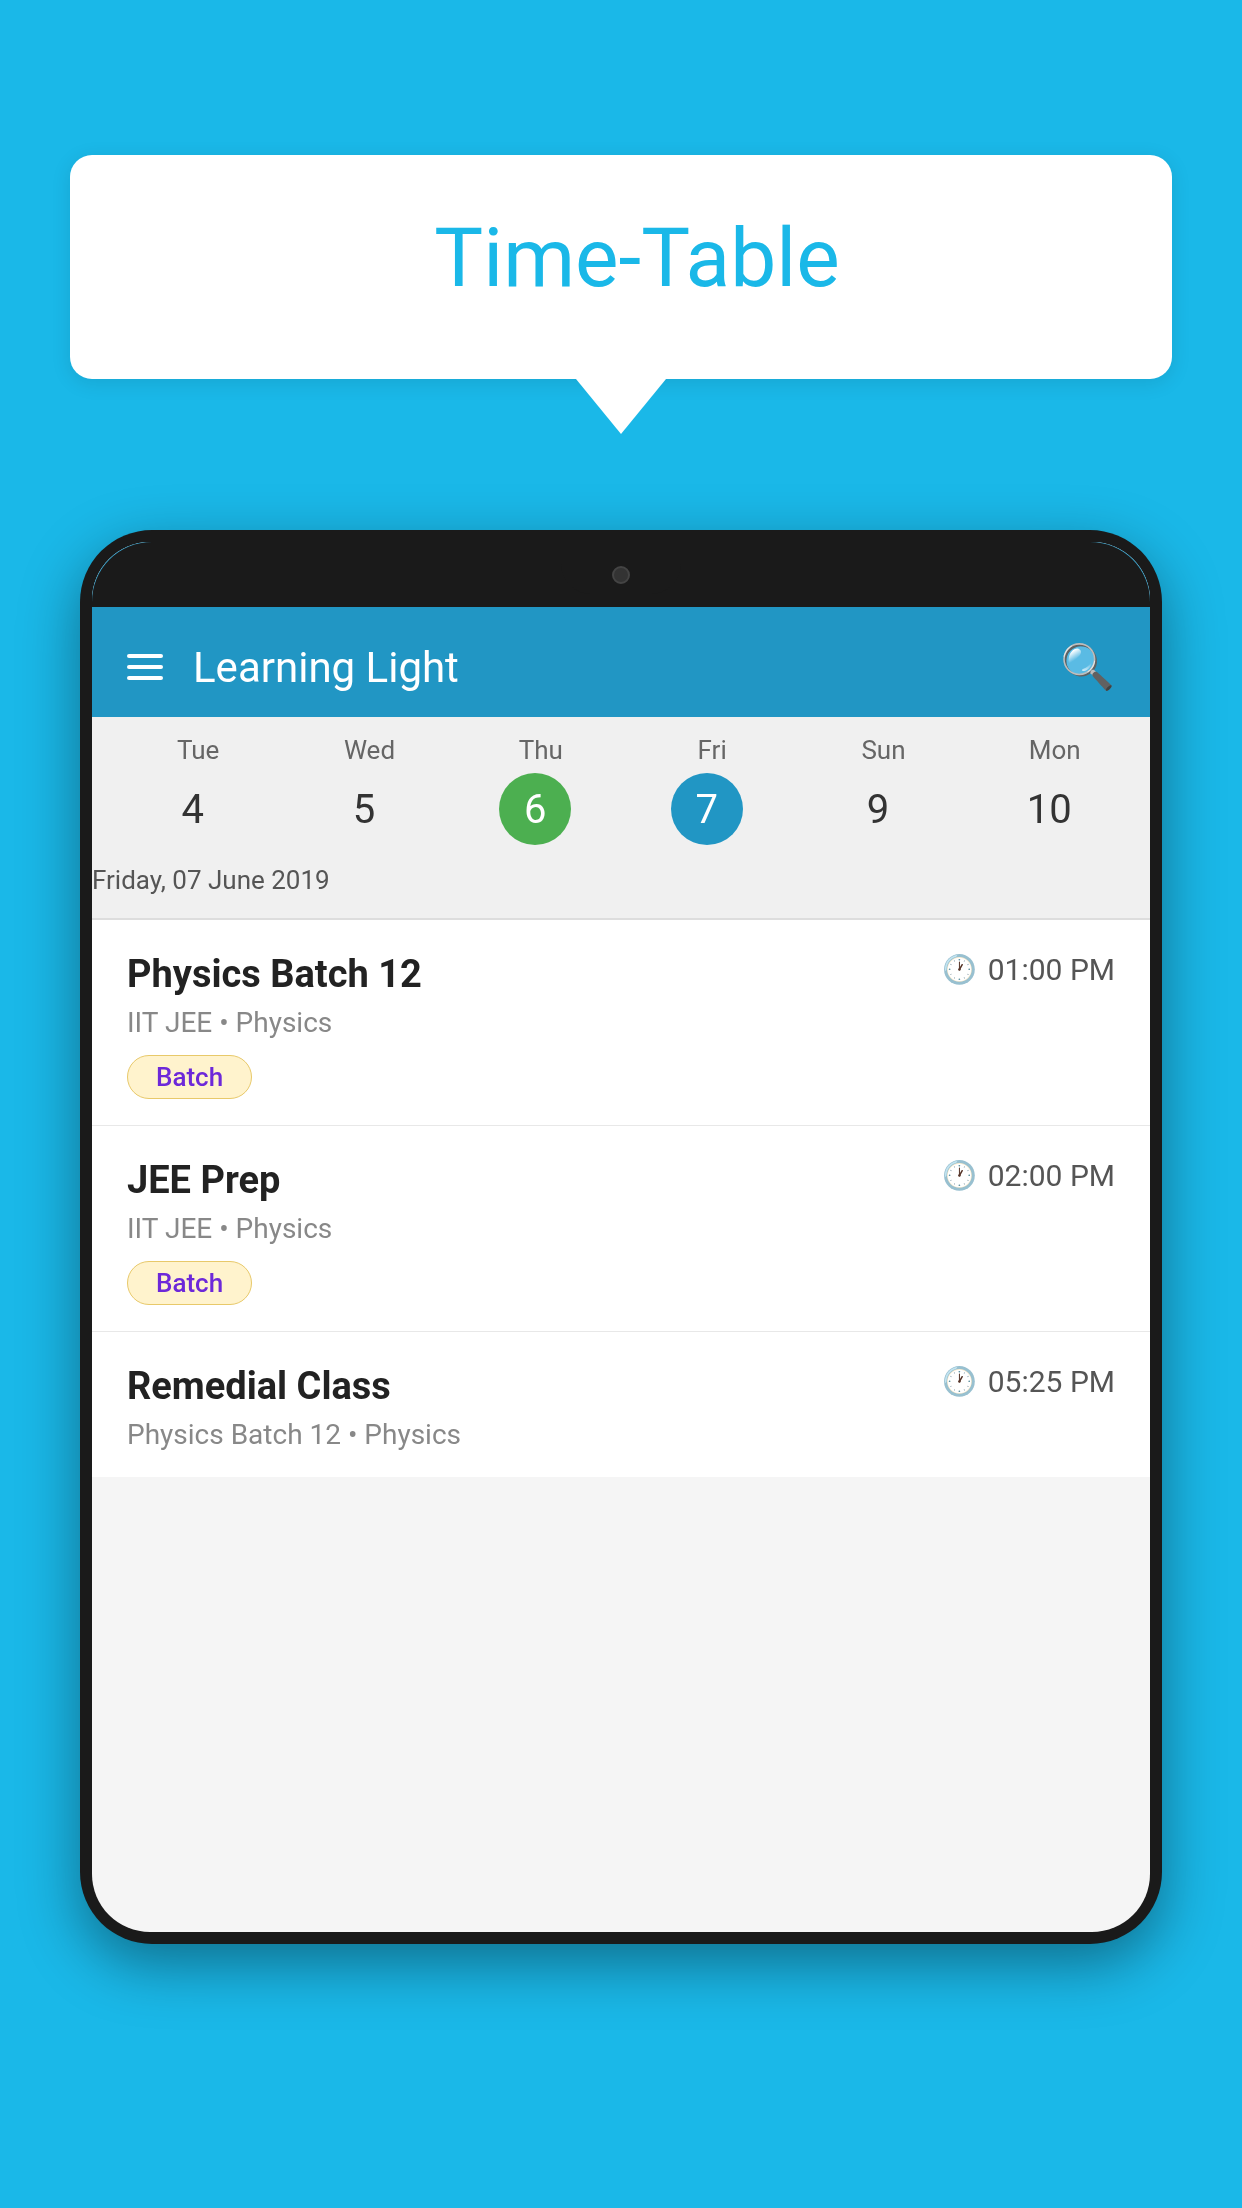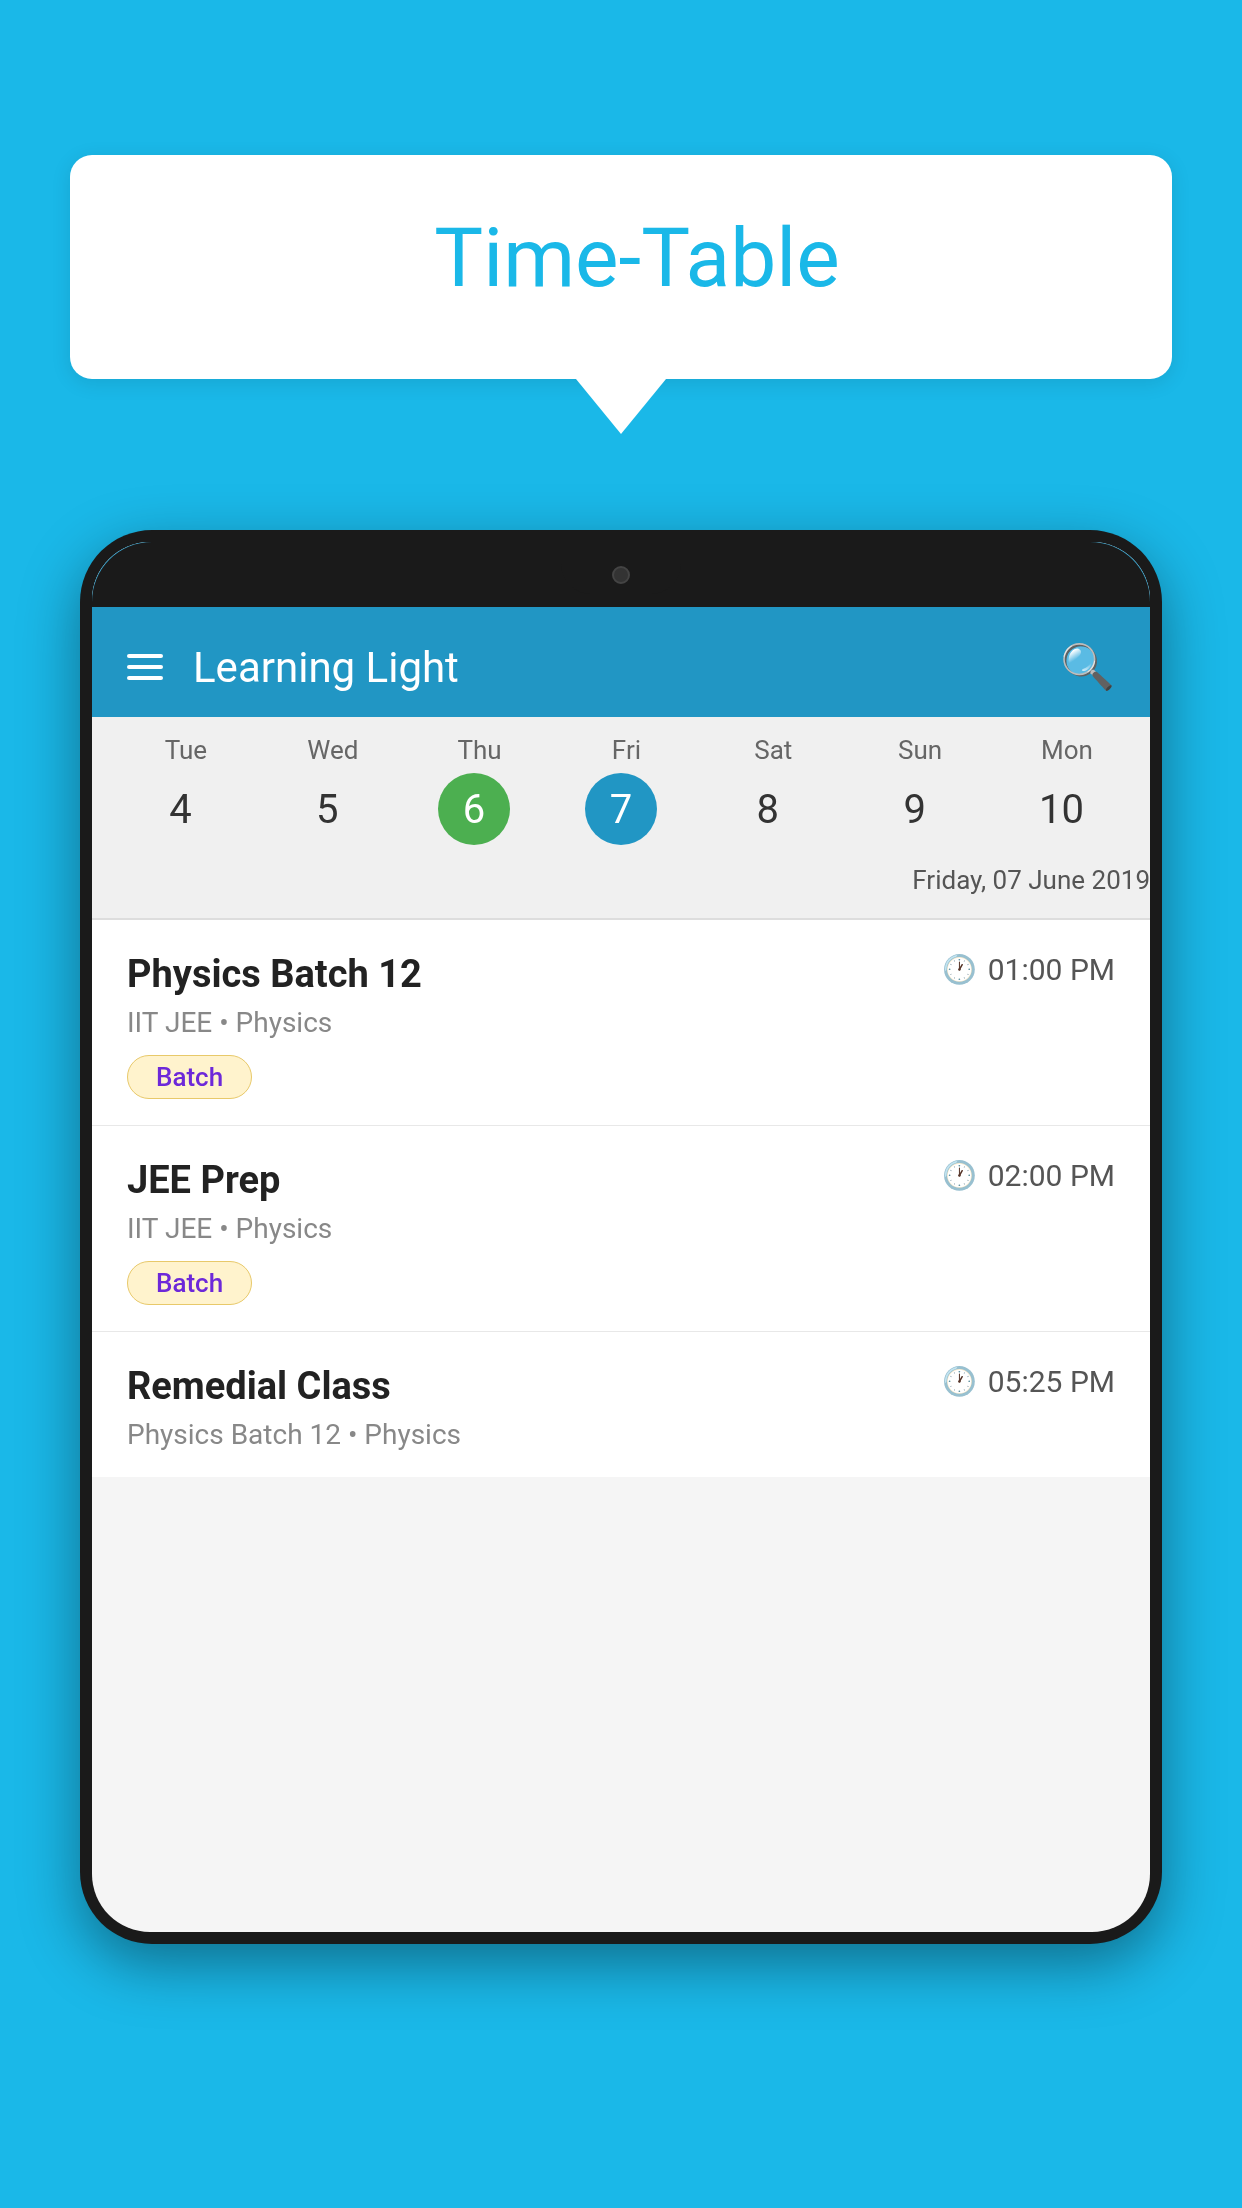--- a/index.html
+++ b/index.html
@@ -224,21 +224,21 @@
       background: #4caf50;
       color: white;
     }
 
     .day-number.selected {
       background: #2196C4;
       color: white;
     }
 
     .selected-date-label {
-      text-align: right;
+      text-align: left;
       font-size: 26px;
       color: #555;
       padding: 10px 0 15px 0;
       background: #f0f0f0;
     }
 
     
     .divider {
       height: 2px;
       background: #ddd;
@@ -351,24 +351,20 @@
               <div class="day-name">Wed</div>
               <div class="day-number">5</div>
             </div>
             <div class="day-item">
               <div class="day-name">Thu</div>
               <div class="day-number today">6</div>
             </div>
             <div class="day-item">
               <div class="day-name">Fri</div>
               <div class="day-number selected">7</div>
-            </div>
-            <div class="day-item">
-              <div class="day-name">Sat</div>
-              <div class="day-number">8</div>
             </div>
             <div class="day-item">
               <div class="day-name">Sun</div>
               <div class="day-number">9</div>
             </div>
             <div class="day-item">
               <div class="day-name">Mon</div>
               <div class="day-number">10</div>
             </div>
           </div>

